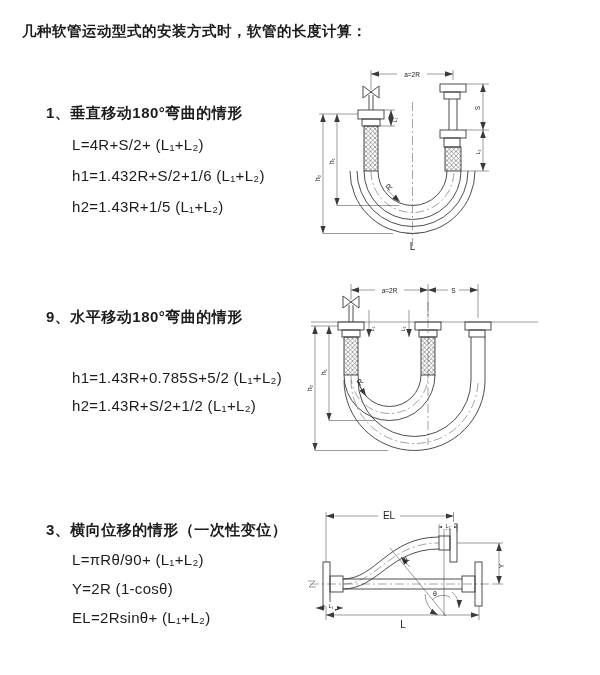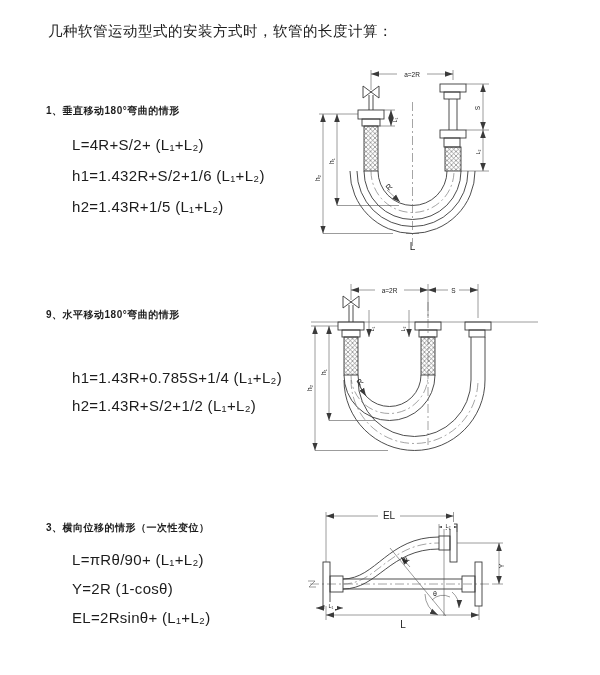--- a/index.html
+++ b/index.html
@@ -1,20 +1,20 @@
 <!DOCTYPE html>
 <html><head>
 <meta charset="utf-8">
 <style>
   html,body{margin:0;padding:0;background:#fff;}
   .page{position:relative;width:600px;height:675px;background:#fff;overflow:hidden;
         font-family:"Liberation Sans","DejaVu Sans",sans-serif;color:#1c1c1c;}
   .abs{position:absolute;white-space:nowrap;}
-  .title{left:48px;top:22px;font-size:14.5px;letter-spacing:.5px;font-weight:400;text-align:center;}
-  .heading{font-size:10px;letter-spacing:.5px;font-weight:600;}
+  .title{left:22px;top:22px;font-size:14.5px;letter-spacing:.5px;font-weight:700;text-align:center;}
+  .heading{font-size:15px;letter-spacing:.5px;font-weight:600;}
   .formula{font-size:15px;letter-spacing:.3px;}
   .h1{left:46px;top:104px}
   .f10{left:72px;top:136px}.f11{left:72px;top:167px}.f12{left:72px;top:198px}
   .h2{left:46px;top:308px}
   .f20{left:72px;top:339px}.f21{left:72px;top:369px}.f22{left:72px;top:397px}
   .h3{left:46px;top:521px}
   .f30{left:72px;top:551px}.f31{left:72px;top:580px}.f32{left:72px;top:609px}
   .d1{left:303px;top:66px}
   .d2{left:303px;top:280px}
   .d3{left:298px;top:496px}
@@ -34,21 +34,21 @@
 <div class="page">
 
   <div class="abs title">几种软管运动型式的安装方式时，软管的长度计算：</div>
 
   <div class="abs heading h1">1、垂直移动180°弯曲的情形</div>
   <div class="abs formula f10">L=4R+S/2+ (L₁+L₂)</div>
   <div class="abs formula f11">h1=1.432R+S/2+1/6 (L₁+L₂)</div>
   <div class="abs formula f12">h2=1.43R+1/5 (L₁+L₂)</div>
 
   <div class="abs heading h2">9、水平移动180°弯曲的情形</div>
-  <div class="abs formula f21">h1=1.43R+0.785S+1/4 (L₁+L₂)</div>
+  <div class="abs formula f21">h1=1.43R+0.785S+5/2 (L₁+L₂)</div>
   <div class="abs formula f22">h2=1.43R+S/2+1/2 (L₁+L₂)</div>
 
   <div class="abs heading h3">3、横向位移的情形（一次性变位）</div>
   <div class="abs formula f30">L=πRθ/90+ (L₁+L₂)</div>
   <div class="abs formula f31">Y=2R (1-cosθ)</div>
   <div class="abs formula f32">EL=2Rsinθ+ (L₁+L₂)</div>
 
   <svg class="abs d1" width="285" height="200" viewBox="0 0 285 200">
     <defs>
       <marker id="ar1" markerWidth="9" markerHeight="8" refX="8" refY="4" orient="auto-start-reverse" markerUnits="userSpaceOnUse">

